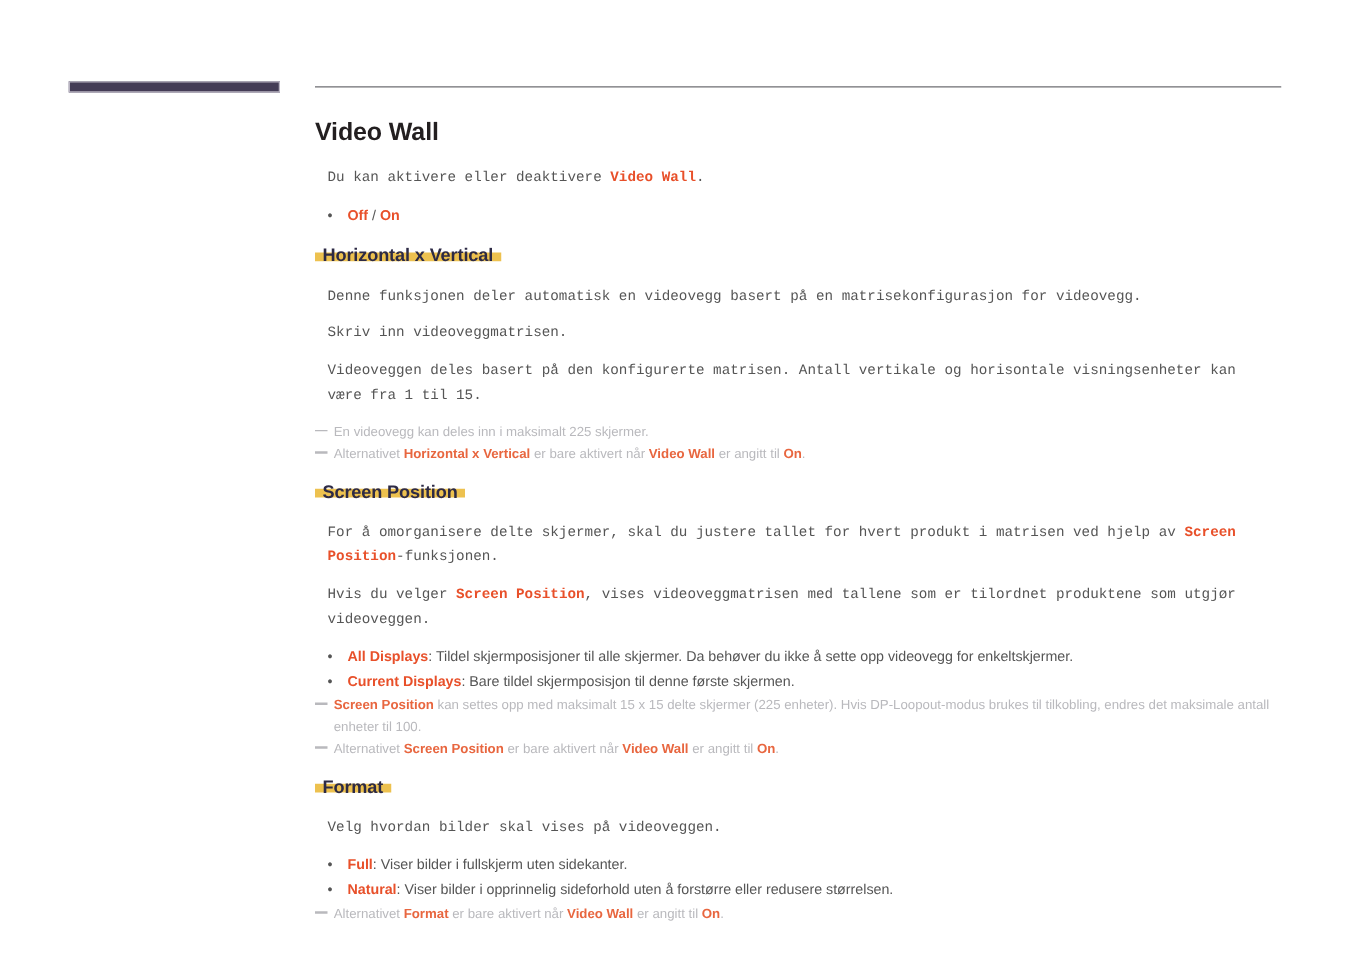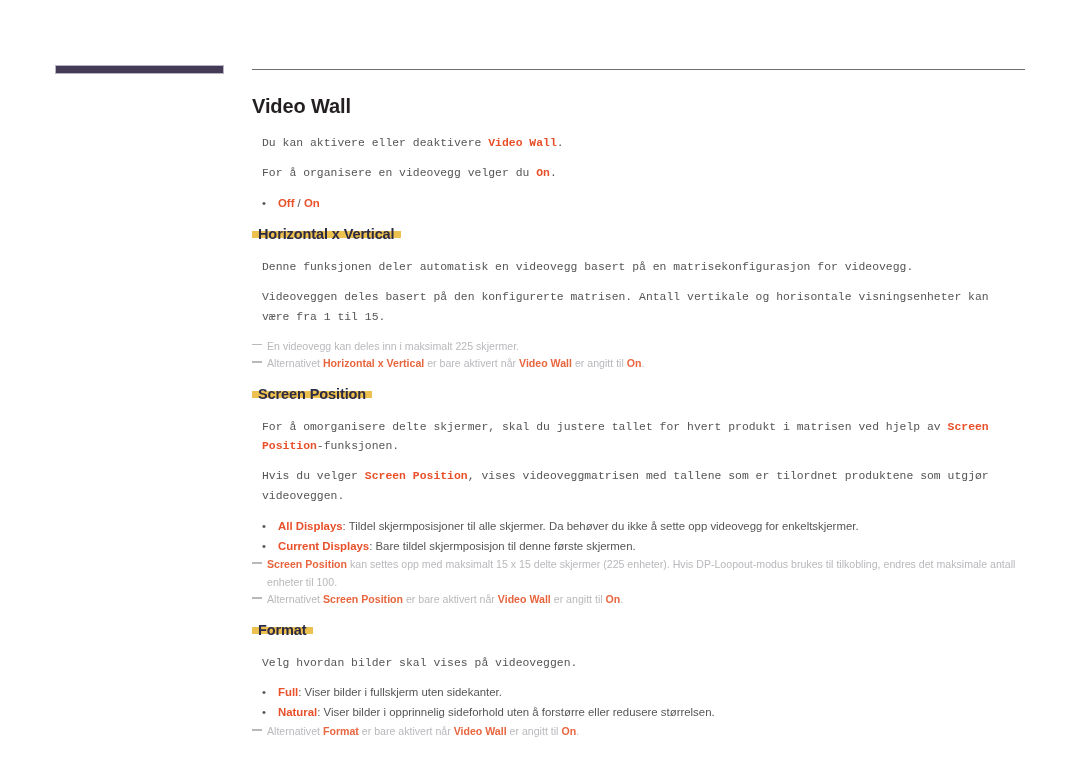--- a/index.html
+++ b/index.html
@@ -129,32 +129,32 @@
 <body>
 
 <div class="header-bar"></div>
 <div class="header-rule"></div>
 
 <div class="content">
 
   <h1 class="page-title">Video Wall</h1>
   <div>
       <p class="body">Du kan aktivere eller deaktivere <b class="em">Video Wall</b>.</p>
-      <p class="body">For å organisere en videovegg velger du <b class="em">On</b>.</p>
       <div class="bullet-row">
         <span class="bullet-dot">•</span>
         <span class="bullet-text"><b class="em">Off</b> / <b class="em">On</b></span>
       </div>
     </div>
 
   <div class="sec-wrap">
     <span class="sec-head">Horizontal x Vertical</span>
   </div>
   <div>
       <p class="body">Denne funksjonen deler automatisk en videovegg basert på en matrisekonfigurasjon for videovegg.</p>
+      <p class="body">Skriv inn videoveggmatrisen.</p>
       <p class="body">Videoveggen deles basert på den konfigurerte matrisen. Antall vertikale og horisontale visningsenheter kan være fra 1 til 15.</p>
       <div class="note-row">
         <span class="note-dash"></span>
         <span class="note-text">En videovegg kan deles inn i maksimalt 225 skjermer.</span>
       </div>
       <div class="note-row">
         <span class="note-dash"></span>
         <span class="note-text">Alternativet <b class="em">Horizontal x Vertical</b> er bare aktivert når <b class="em">Video Wall</b> er angitt til <b class="em">On</b>.</span>
       </div>
     </div>

